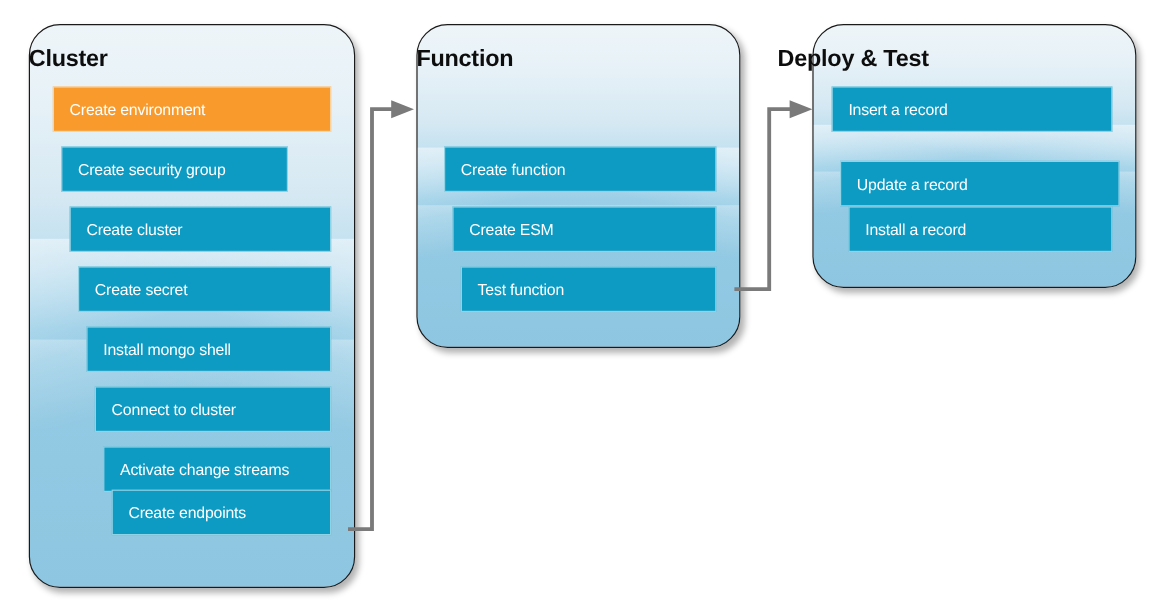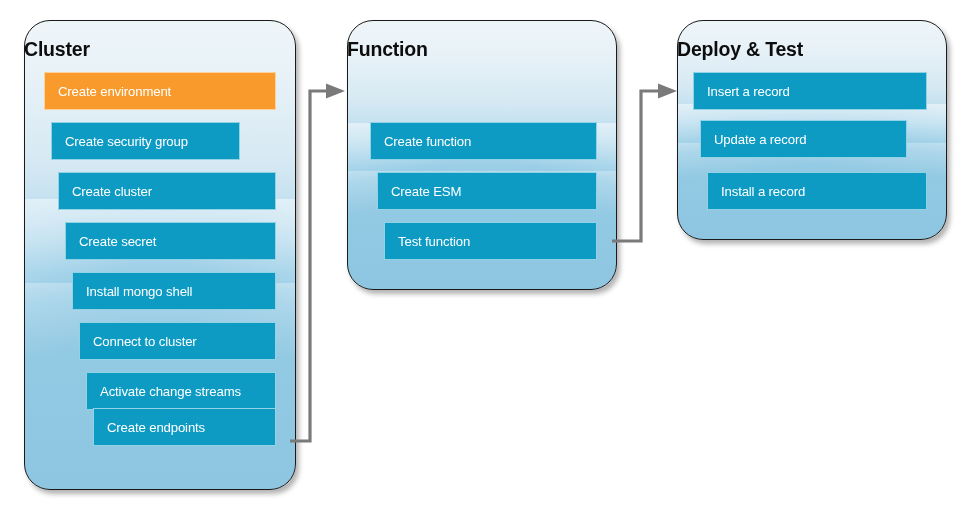--- a/index.html
+++ b/index.html
@@ -127,24 +127,24 @@
   <div class="panel-title" style="left:347px; top:38px; width:268px;">Function</div>
 
   <div class="step" style="left:370px; top:122px; width:227px;">Create function</div>
   <div class="step" style="left:377px; top:172px; width:220px;">Create ESM</div>
   <div class="step" style="left:384px; top:222px; width:213px;">Test function</div>
 
   <div class="panel" style="left:677px; top:20px; width:268px; height:218px;">
     <div class="sheen"></div>
     <div class="sheen2"></div>
   </div>
-  <div class="panel-title" style="left:677px; top:38px; width:268px;">Deploy &amp; Test</div>
+  <div class="panel-title" style="left:648px; top:38px; width:268px;">Deploy &amp; Test</div>
 
   <div class="step" style="left:693px; top:72px; width:234px;">Insert a record</div>
-  <div class="step" style="left:700px; top:120px; width:207px;">Update a record</div>
+  <div class="step" style="left:700px; top:134px; width:233px;">Update a record</div>
   <div class="step" style="left:707px; top:172px; width:220px;">Install a record</div>
 
   <svg id="connectors" viewBox="0 0 965 505">
 
     <g>
       <path d="M 290 441 L 310 441 L 310 91 L 328 91" fill="none" stroke="#7a7a7a" stroke-width="3.2" stroke-linejoin="miter"></path>
       <polygon points="326,83.5 345,91 326,98.5" fill="#7a7a7a"></polygon>
     </g>
 
     <g>

